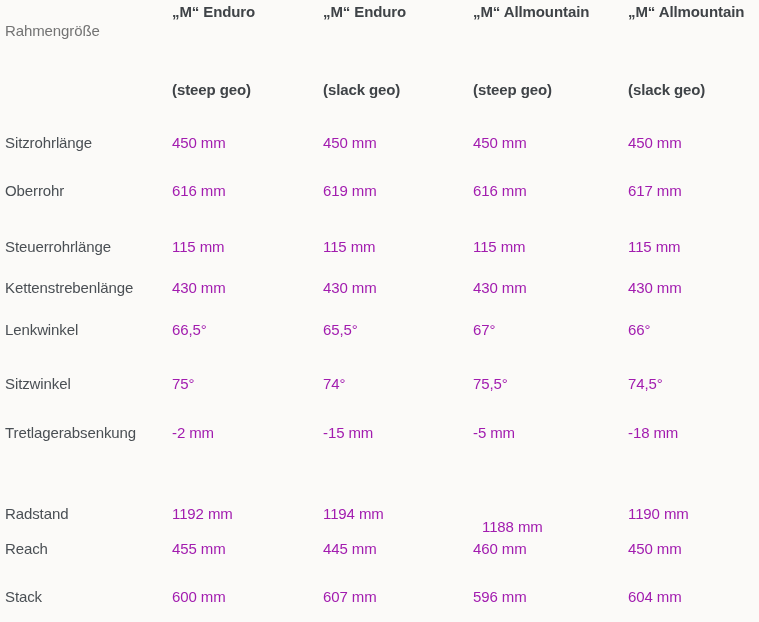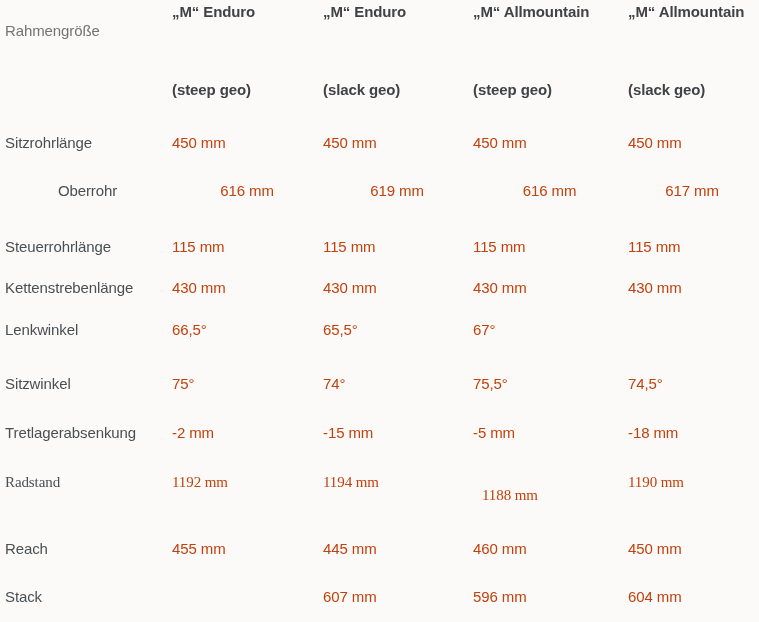--- a/index.html
+++ b/index.html
@@ -80,21 +80,21 @@
     position: absolute;
     left: 0;
     width: 759px;
     height: 30px;
   }
   .cell {
     position: absolute;
     top: 0;
     font-size: 15px;
     font-weight: normal;
-    color: #c2410c;
+    color: #a21caf;
     white-space: nowrap;
     line-height: 20px;
     letter-spacing: -0.1px;
   }
   .cell.row-label {
     color: #4a4f54;
   }
   
   .cell.nudged {
     margin-top: 13px;
@@ -133,21 +133,21 @@
   </div>
 
   <div class="table-body">
       <div class="data-row" style="top: 133px;">
         <div class="cell row-label col-0">Sitzrohrlänge</div>
         <div class="cell col-1">450 mm</div>
         <div class="cell col-2">450 mm</div>
         <div class="cell col-3">450 mm</div>
         <div class="cell col-4">450 mm</div>
       </div>
-      <div class="data-row" style="top: 181px; text-align: center;">
+      <div class="data-row" style="top: 181px;">
         <div class="cell row-label col-0">Oberrohr</div>
         <div class="cell col-1">616 mm</div>
         <div class="cell col-2">619 mm</div>
         <div class="cell col-3">616 mm</div>
         <div class="cell col-4">617 mm</div>
       </div>
       <div class="data-row" style="top: 237px;">
         <div class="cell row-label col-0">Steuerrohrlänge</div>
         <div class="cell col-1">115 mm</div>
         <div class="cell col-2">115 mm</div>
@@ -159,50 +159,52 @@
         <div class="cell col-1">430 mm</div>
         <div class="cell col-2">430 mm</div>
         <div class="cell col-3">430 mm</div>
         <div class="cell col-4">430 mm</div>
       </div>
       <div class="data-row" style="top: 320px;">
         <div class="cell row-label col-0">Lenkwinkel</div>
         <div class="cell col-1">66,5°</div>
         <div class="cell col-2">65,5°</div>
         <div class="cell col-3">67°</div>
+        <div class="cell col-4">66°</div>
       </div>
       <div class="data-row" style="top: 374px;">
         <div class="cell row-label col-0">Sitzwinkel</div>
         <div class="cell col-1">75°</div>
         <div class="cell col-2">74°</div>
         <div class="cell col-3">75,5°</div>
         <div class="cell col-4">74,5°</div>
       </div>
       <div class="data-row" style="top: 423px;">
         <div class="cell row-label col-0">Tretlagerabsenkung</div>
         <div class="cell col-1">-2 mm</div>
         <div class="cell col-2">-15 mm</div>
         <div class="cell col-3">-5 mm</div>
         <div class="cell col-4">-18 mm</div>
       </div>
-      <div class="data-row" style="top: 472px; font-family: Liberation Serif, serif;">
+      <div class="data-row" style="top: 504px;">
         <div class="cell row-label col-0">Radstand</div>
         <div class="cell col-1">1192 mm</div>
         <div class="cell col-2">1194 mm</div>
         <div class="cell col-3 nudged">1188 mm</div>
         <div class="cell col-4">1190 mm</div>
       </div>
       <div class="data-row" style="top: 539px;">
         <div class="cell row-label col-0">Reach</div>
         <div class="cell col-1">455 mm</div>
         <div class="cell col-2">445 mm</div>
         <div class="cell col-3">460 mm</div>
         <div class="cell col-4">450 mm</div>
       </div>
       <div class="data-row" style="top: 587px;">
         <div class="cell row-label col-0">Stack</div>
+        <div class="cell col-1">600 mm</div>
         <div class="cell col-2">607 mm</div>
         <div class="cell col-3">596 mm</div>
         <div class="cell col-4">604 mm</div>
       </div>
     </div>
 
 </div>
 
 </body></html>

